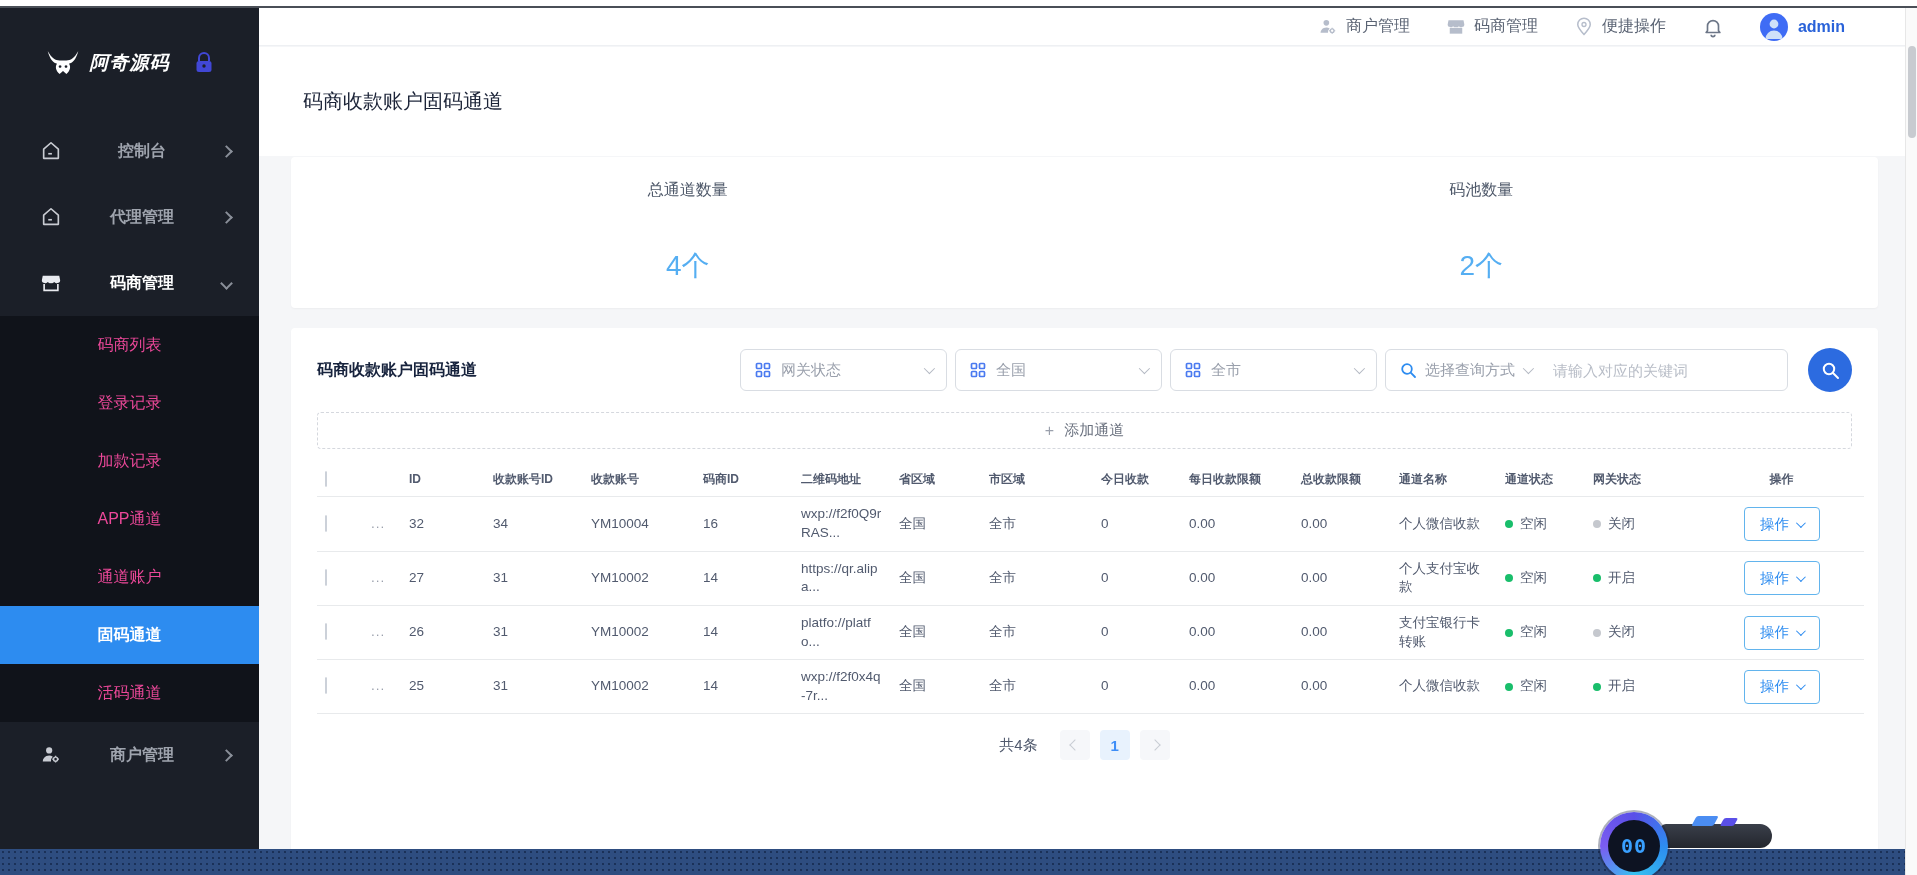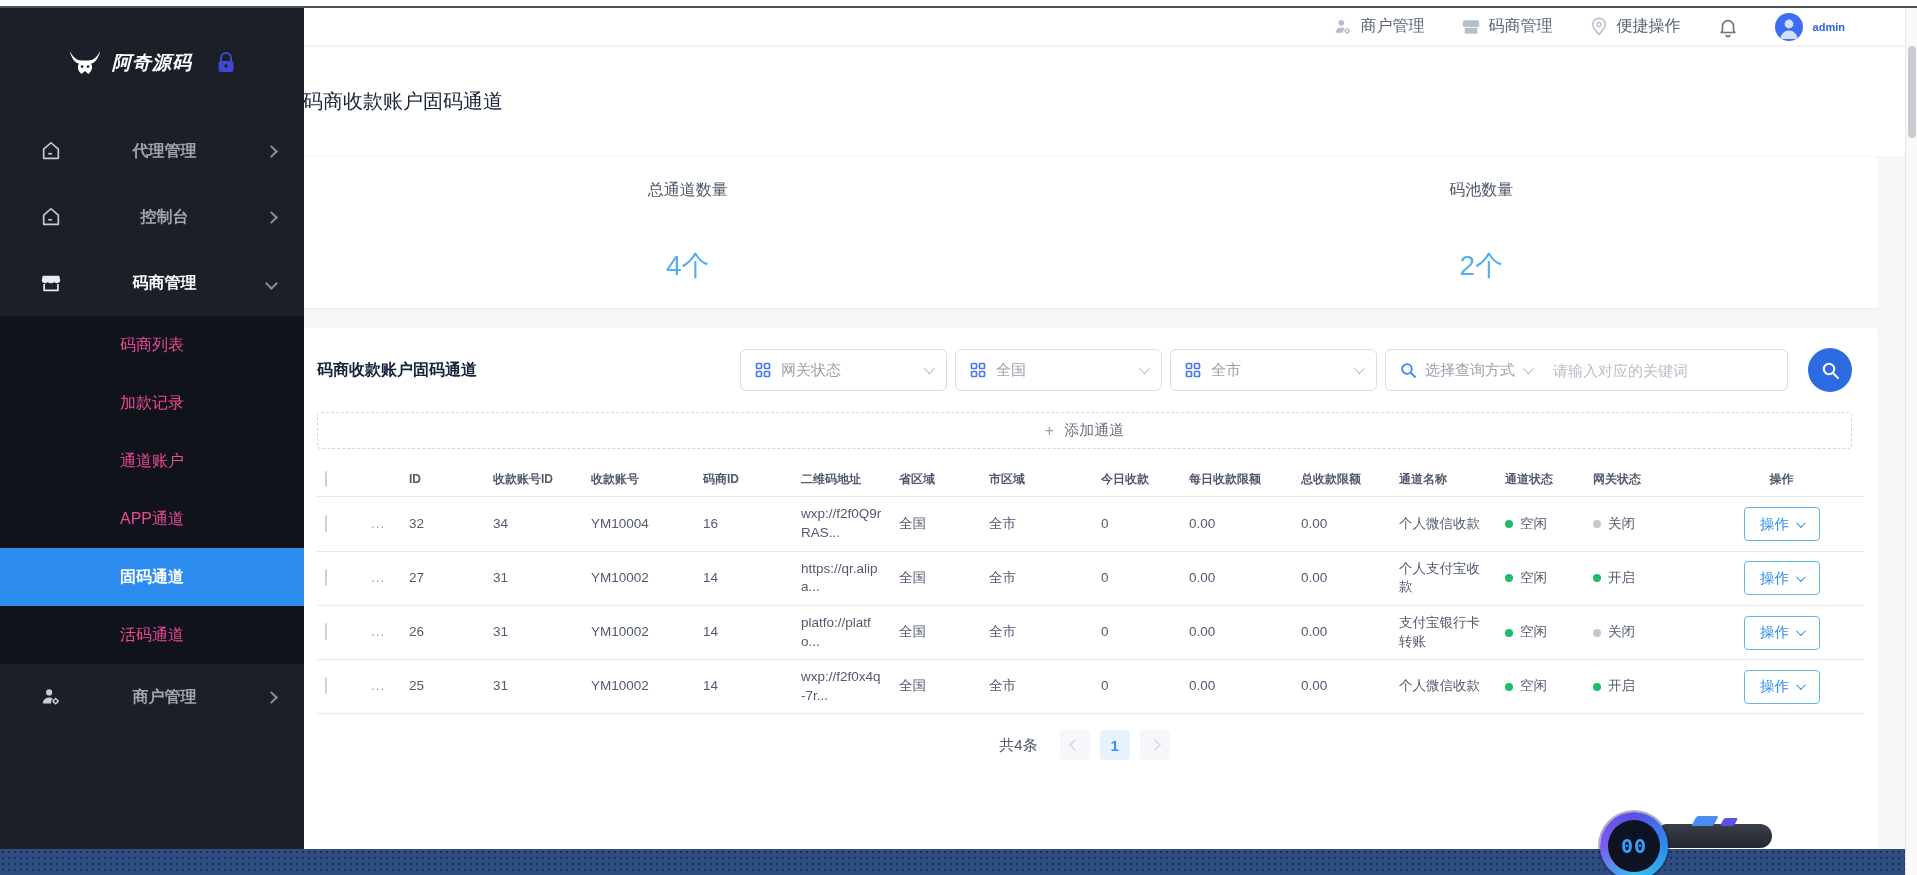--- a/index.html
+++ b/index.html
@@ -1,21 +1,21 @@
 <!DOCTYPE html>
 <html><head>
 <meta charset="utf-8">
 <style>
   * { margin:0; padding:0; box-sizing:border-box; }
   html,body { width:1917px; height:875px; overflow:hidden; background:#fff;
     font-family:"Liberation Sans","DejaVu Sans",sans-serif; }
   .top-line { position:absolute; left:0; top:6px; width:1917px; height:2px; background:#4a4f57; z-index:80; }
 
   
-  .sidebar { position:absolute; left:0; top:8px; width:304px; height:867px; background:#1b1f28; z-index:40; }
+  .sidebar { position:absolute; left:0; top:8px; width:259px; height:867px; background:#1b1f28; z-index:40; }
   .logo-row { height:110px; display:flex; align-items:center; justify-content:center; gap:10px; padding:0 20px; }
   .logo-text { color:#fff; font-family:"DejaVu Serif","Liberation Serif",serif; font-style:italic; font-weight:700; font-size:19px; letter-spacing:1px; }
   .lock-icon { margin-left:14px; }
   .nav-item { height:66px; display:flex; align-items:center; padding:0 28px 0 40px; color:#9fa4ae; font-size:16px; font-weight:700; cursor:pointer; }
   .nav-item .nav-label { flex:1; text-align:center; }
   .nav-item.active-parent { color:#ffffff; }
   .nav-icon { width:22px; height:22px; flex:0 0 22px; }
   .chev { width:9px; height:9px; border-right:2px solid #8a8f99; border-bottom:2px solid #8a8f99; display:inline-block; }
   .chev.right { transform:rotate(-45deg); }
   .chev.down  { transform:rotate(45deg); }
@@ -24,21 +24,21 @@
   .submenu li.active { background:#2d8cf0; color:#fff; font-weight:700; }
 
   
   .main { position:absolute; left:259px; top:8px; width:1646px; height:867px; background:#f5f6f8; }
   .topbar { position:absolute; left:0; top:0; width:100%; height:38px; background:#fff; border-bottom:1px solid #eef0f3;
     display:flex; align-items:center; justify-content:flex-end; gap:36px; padding-right:60px; z-index:20; }
   .topbar-item { display:flex; align-items:center; gap:8px; color:#5a6373; font-size:16px; cursor:pointer; }
   .bell-wrap { cursor:pointer; display:flex; align-items:center; }
   .user-wrap { display:flex; align-items:center; gap:10px; cursor:pointer; }
   .avatar { width:28px; height:28px; border-radius:50%; background:#3f6cf5; display:flex; align-items:flex-end; justify-content:center; overflow:hidden; }
-  .username { color:#2962d9; font-size:11px; font-weight:700; }
+  .username { color:#2962d9; font-size:16px; font-weight:700; }
 
   .title-band { position:absolute; left:0; top:39px; width:100%; height:109px; background:#fff; display:flex; align-items:center; padding-left:44px; }
   .page-title { font-size:20px; color:#1c2438; font-weight:500; }
 
   .card { position:absolute; background:#fff; border-radius:4px; box-shadow:0 1px 2px rgba(0,0,0,0.04); }
   .stats-card { left:32px; top:149px; width:1587px; height:151px; display:flex; }
   .stat-block { flex:1; display:flex; flex-direction:column; align-items:center; justify-content:center; gap:6px; }
   .stat-label { color:#4e5869; font-size:16px; }
   .stat-value { color:#55aef2; font-size:28px;margin-top:40px; }
 
@@ -126,54 +126,55 @@
   </div>
 
   <nav>
     <div class="nav-item">
       <span class="nav-icon">
         <svg width="22" height="22" viewBox="0 0 24 24">
             <path fill="none" stroke="#c9ccd3" stroke-width="1.8" stroke-linejoin="round" d="M4 10 L12 3 L20 10 V20 H4 Z"></path>
             <path stroke="#c9ccd3" stroke-width="1.8" d="M9 15 H13"></path>
           </svg>
       </span>
-      <span class="nav-label">代理管理</span>
+      <span class="nav-label">控制台</span>
       <span class="chev right"></span>
     </div>
     <div class="nav-item">
       <span class="nav-icon">
         <svg width="22" height="22" viewBox="0 0 24 24">
             <path fill="none" stroke="#c9ccd3" stroke-width="1.8" stroke-linejoin="round" d="M4 10 L12 3 L20 10 V20 H4 Z"></path>
             <path stroke="#c9ccd3" stroke-width="1.8" d="M9 15 H13"></path>
           </svg>
       </span>
-      <span class="nav-label">控制台</span>
+      <span class="nav-label">代理管理</span>
       <span class="chev right"></span>
     </div>
     <div class="nav-item active-parent">
       <span class="nav-icon">
         <svg width="22" height="22" viewBox="0 0 24 24">
             <path fill="#e8eaef" d="M3 4 H21 L22 9 a3 3 0 0 1 -3 3 a3 3 0 0 1 -3.5 -1 a3 3 0 0 1 -3.5 1 a3 3 0 0 1 -3.5 -1 a3 3 0 0 1 -3.5 1 A3 3 0 0 1 2 9 Z"></path>
             <path fill="none" stroke="#e8eaef" stroke-width="1.8" d="M4.5 13 V20 H19.5 V13"></path>
           </svg>
       </span>
       <span class="nav-label">码商管理</span>
       <span class="chev down"></span>
     </div>
 
     <ul class="submenu">
 
         <li>码商列表</li>
 
+        <li>登录记录</li>
 
         <li>加款记录</li>
 
+        <li>APP通道</li>
+
         <li>通道账户</li>
-
-        <li>APP通道</li>
 
         <li class="active">固码通道</li>
 
         <li>活码通道</li>
 
     </ul>
 
     <div class="nav-item">
       <span class="nav-icon">
         <svg width="22" height="22" viewBox="0 0 24 24">

